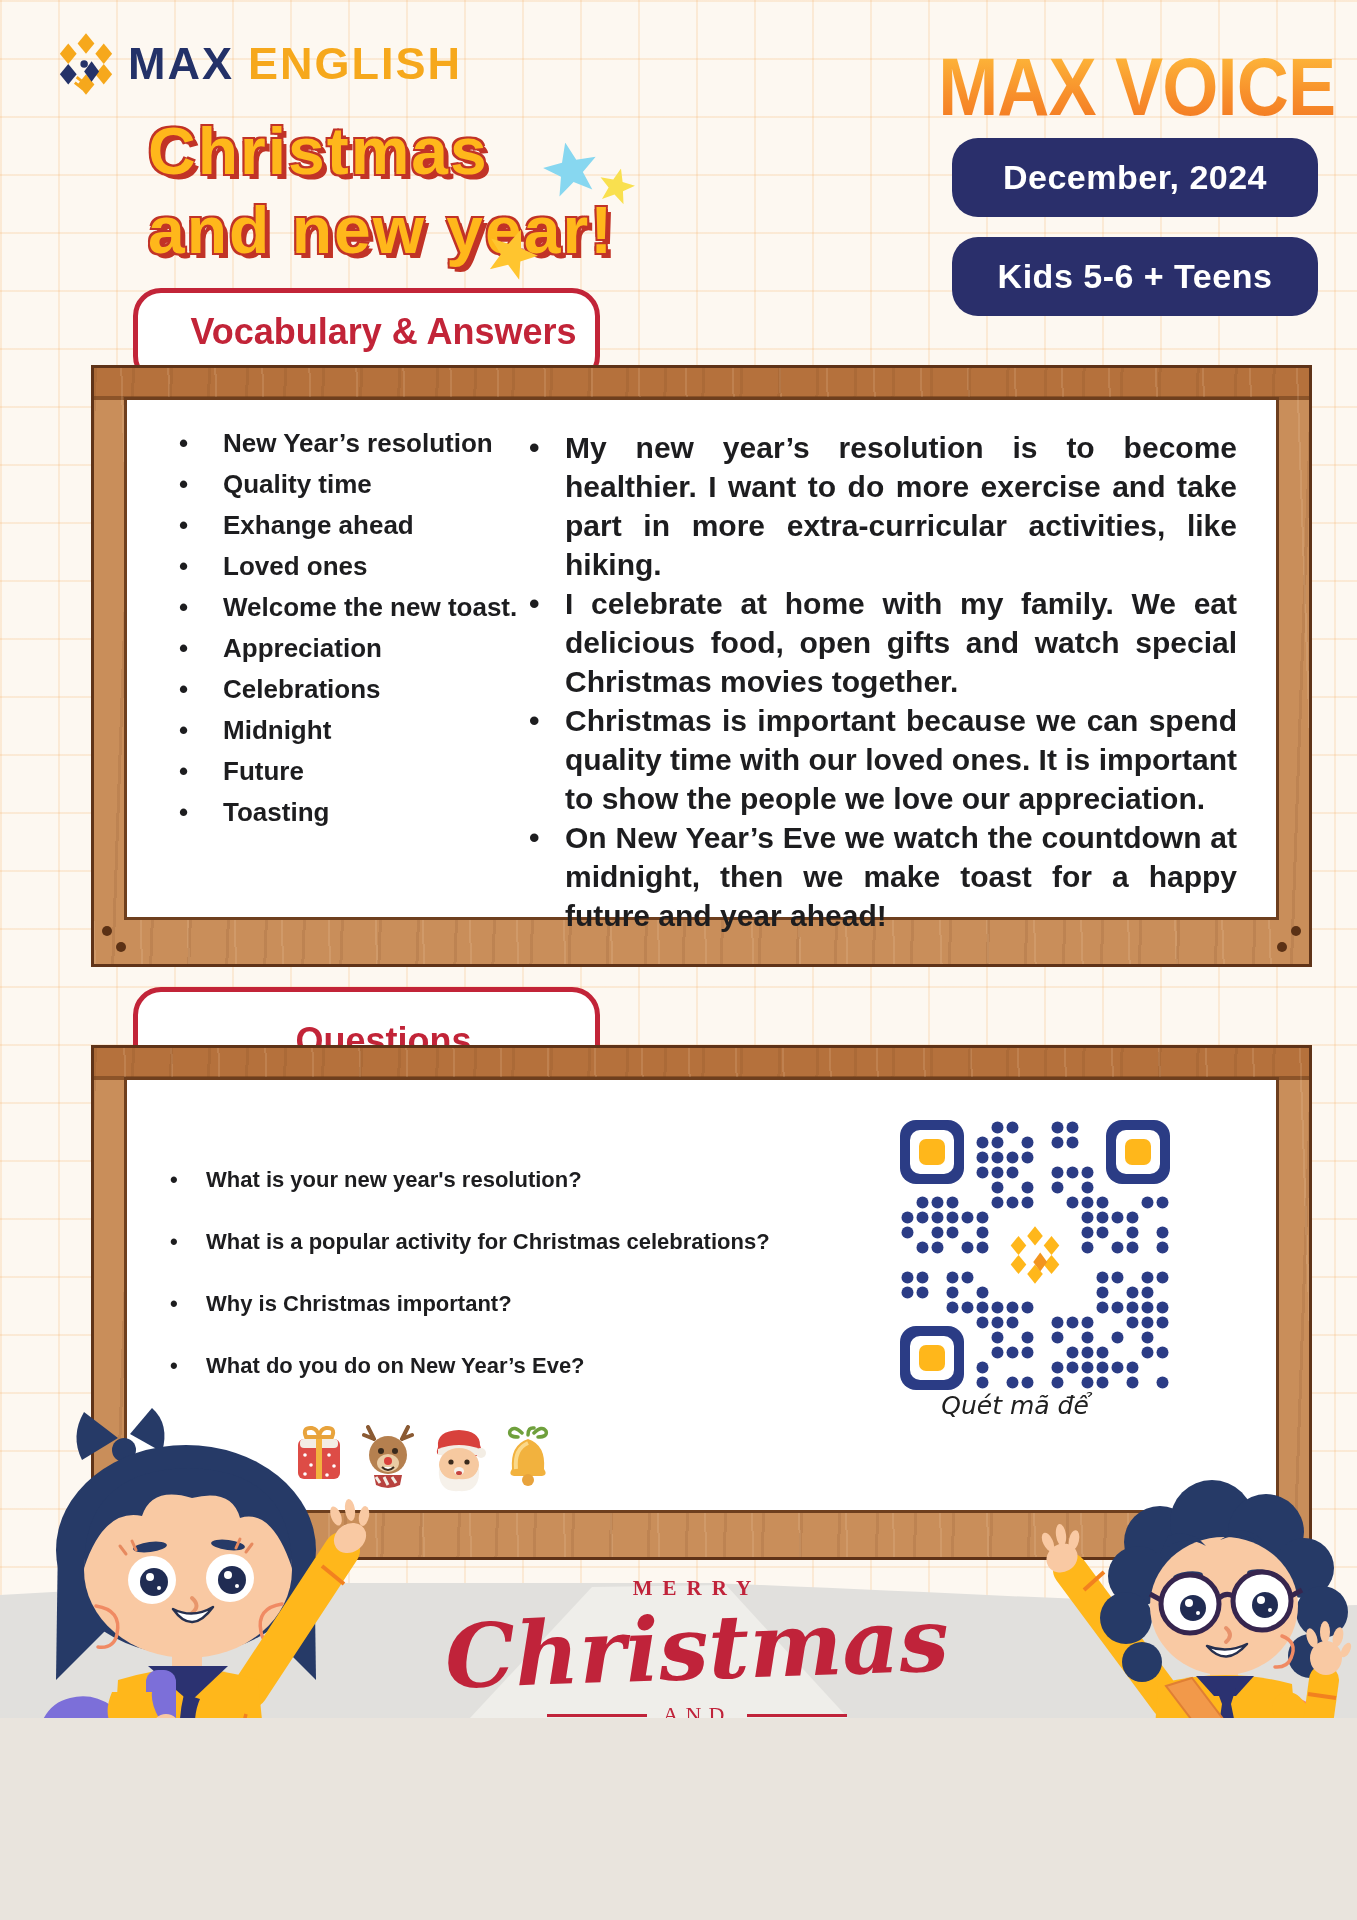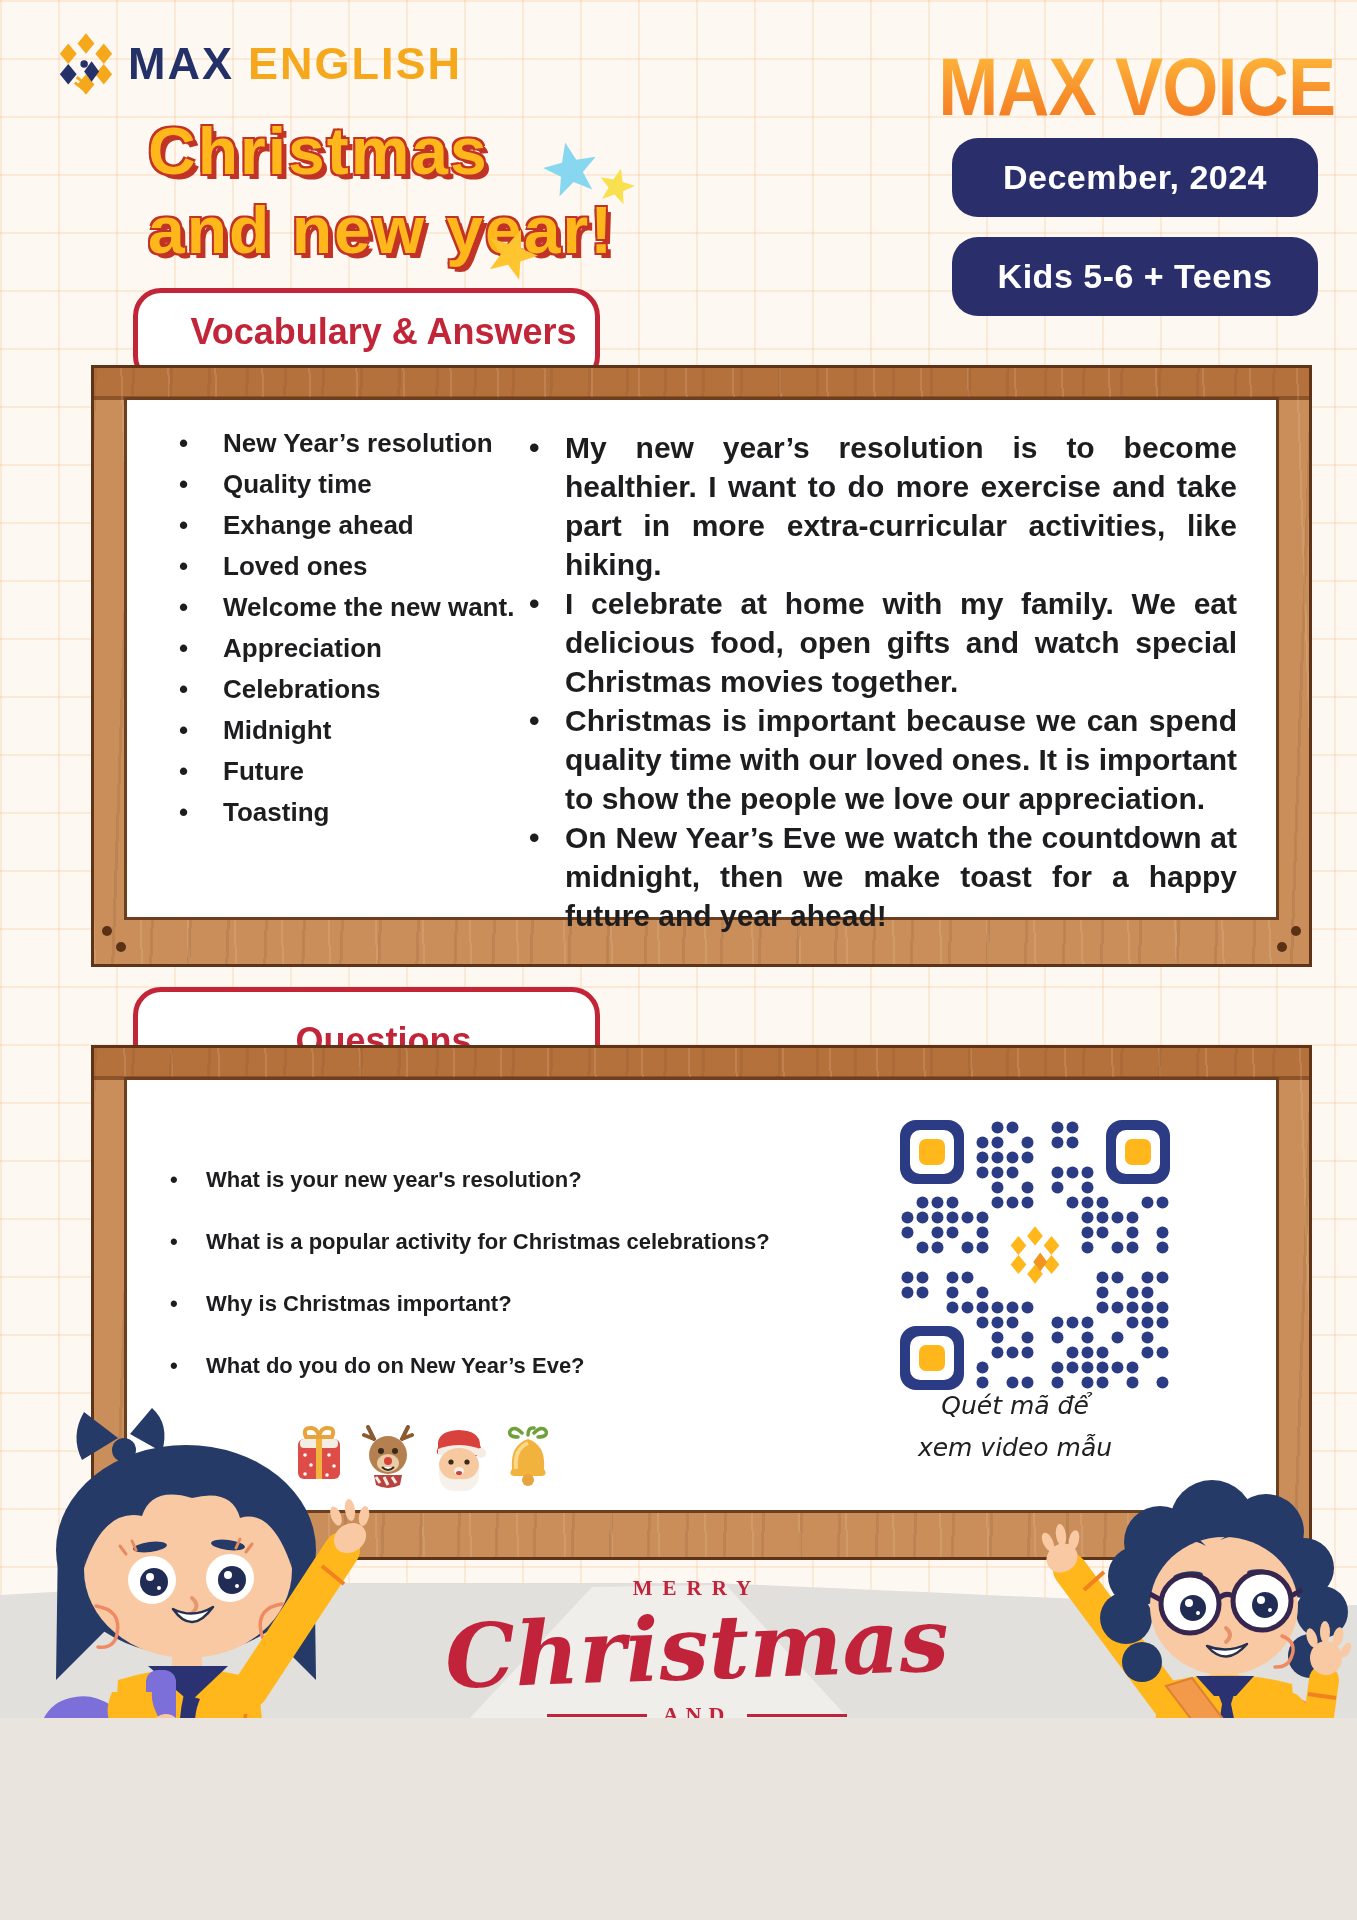--- a/index.html
+++ b/index.html
@@ -88,21 +88,21 @@
     text-align:center; font-family:"DejaVu Sans", sans-serif; font-style:italic;
     font-size:25px; line-height:42px; color:#202020; }
   
   .footer { position:absolute; left:430px; top:1576px; width:534px; text-align:center;
     color:#C0233A; z-index:2; font-family:"Liberation Serif", serif; }
   .footer .merry { font-size:21px; font-weight:700; letter-spacing:10px; }
   .footer .script { font-family:"DejaVu Serif", serif; font-style:italic; font-weight:700;
     font-size:88px; line-height:95px; transform:rotate(-2deg); }
   .footer .and-row { display:flex; align-items:center; justify-content:center; gap:16px; margin-top:6px; }
   .footer .and-row .line { width:100px; height:3px; background:#C0233A; }
-  .footer .and { font-size:22px; font-weight:700; letter-spacing:7px; }
+  .footer .and { font-size:22px; font-weight:400; letter-spacing:7px; }
   .footer .happy { font-size:27px; font-weight:700; letter-spacing:5px; margin-top:8px; }
   
   .ground { position:absolute; left:0; bottom:0; z-index:1; }
   .character { position:absolute; z-index:6; }
   .girl { left:0; top:1408px; }
   .boy { left:1040px; top:1470px; }
 </style>
 </head>
 <body>
 
@@ -149,21 +149,21 @@
     <div class="screw" style="left:22px; bottom:12px;"></div>
     <div class="screw" style="right:8px; bottom:28px;"></div>
     <div class="screw" style="right:22px; bottom:12px;"></div>
   </div>
 
   <ul class="content plain vocab-list" style="position:absolute;">
     <li>New Year’s resolution</li>
     <li>Quality time</li>
     <li>Exhange ahead</li>
     <li>Loved ones</li>
-    <li>Welcome the new want.</li>
+    <li>Welcome the new toast.</li>
     <li>Appreciation</li>
     <li>Celebrations</li>
     <li>Midnight</li>
     <li>Future</li>
     <li>Toasting</li>
   </ul>
 
   <ul class="content plain answers-list" style="position:absolute;">
     <li>My new year’s resolution is to become healthier. I want to do more exercise and take part in more extra-curricular activities, like hiking.</li>
     <li>I celebrate at home with my family. We eat delicious food, open gifts and watch special Christmas movies together.</li>
@@ -382,21 +382,20 @@
       <path d="M49,16 L58,27 L49,38 L40,27 Z" fill="#FFB71B"></path>
       <path d="M11,16 L20,27 L11,38 L2,27 Z" fill="#FFB71B"></path>
       <path d="M49,38 L58,49 L49,60 L40,49 Z" fill="#FFB71B"></path>
       <path d="M11,38 L20,49 L11,60 L2,49 Z" fill="#FFB71B"></path>
       <path d="M30,49 L39,60 L30,71 L21,60 Z" fill="#FFB71B"></path>
       <path d="M36,35 L44,46 L36,57 L28,46 Z" fill="#F2951F"></path>
     </svg>
   </div>
   <div class="qr-caption">
     <div>Quét mã để</div>
-    <div>xem video mẫu</div>
   </div>
 
   <div class="footer">
     <div class="merry">MERRY</div>
     <div class="script">Christmas</div>
     <div class="and-row">
       <div class="line"></div>
       <div class="and">AND</div>
       <div class="line"></div>
     </div>

